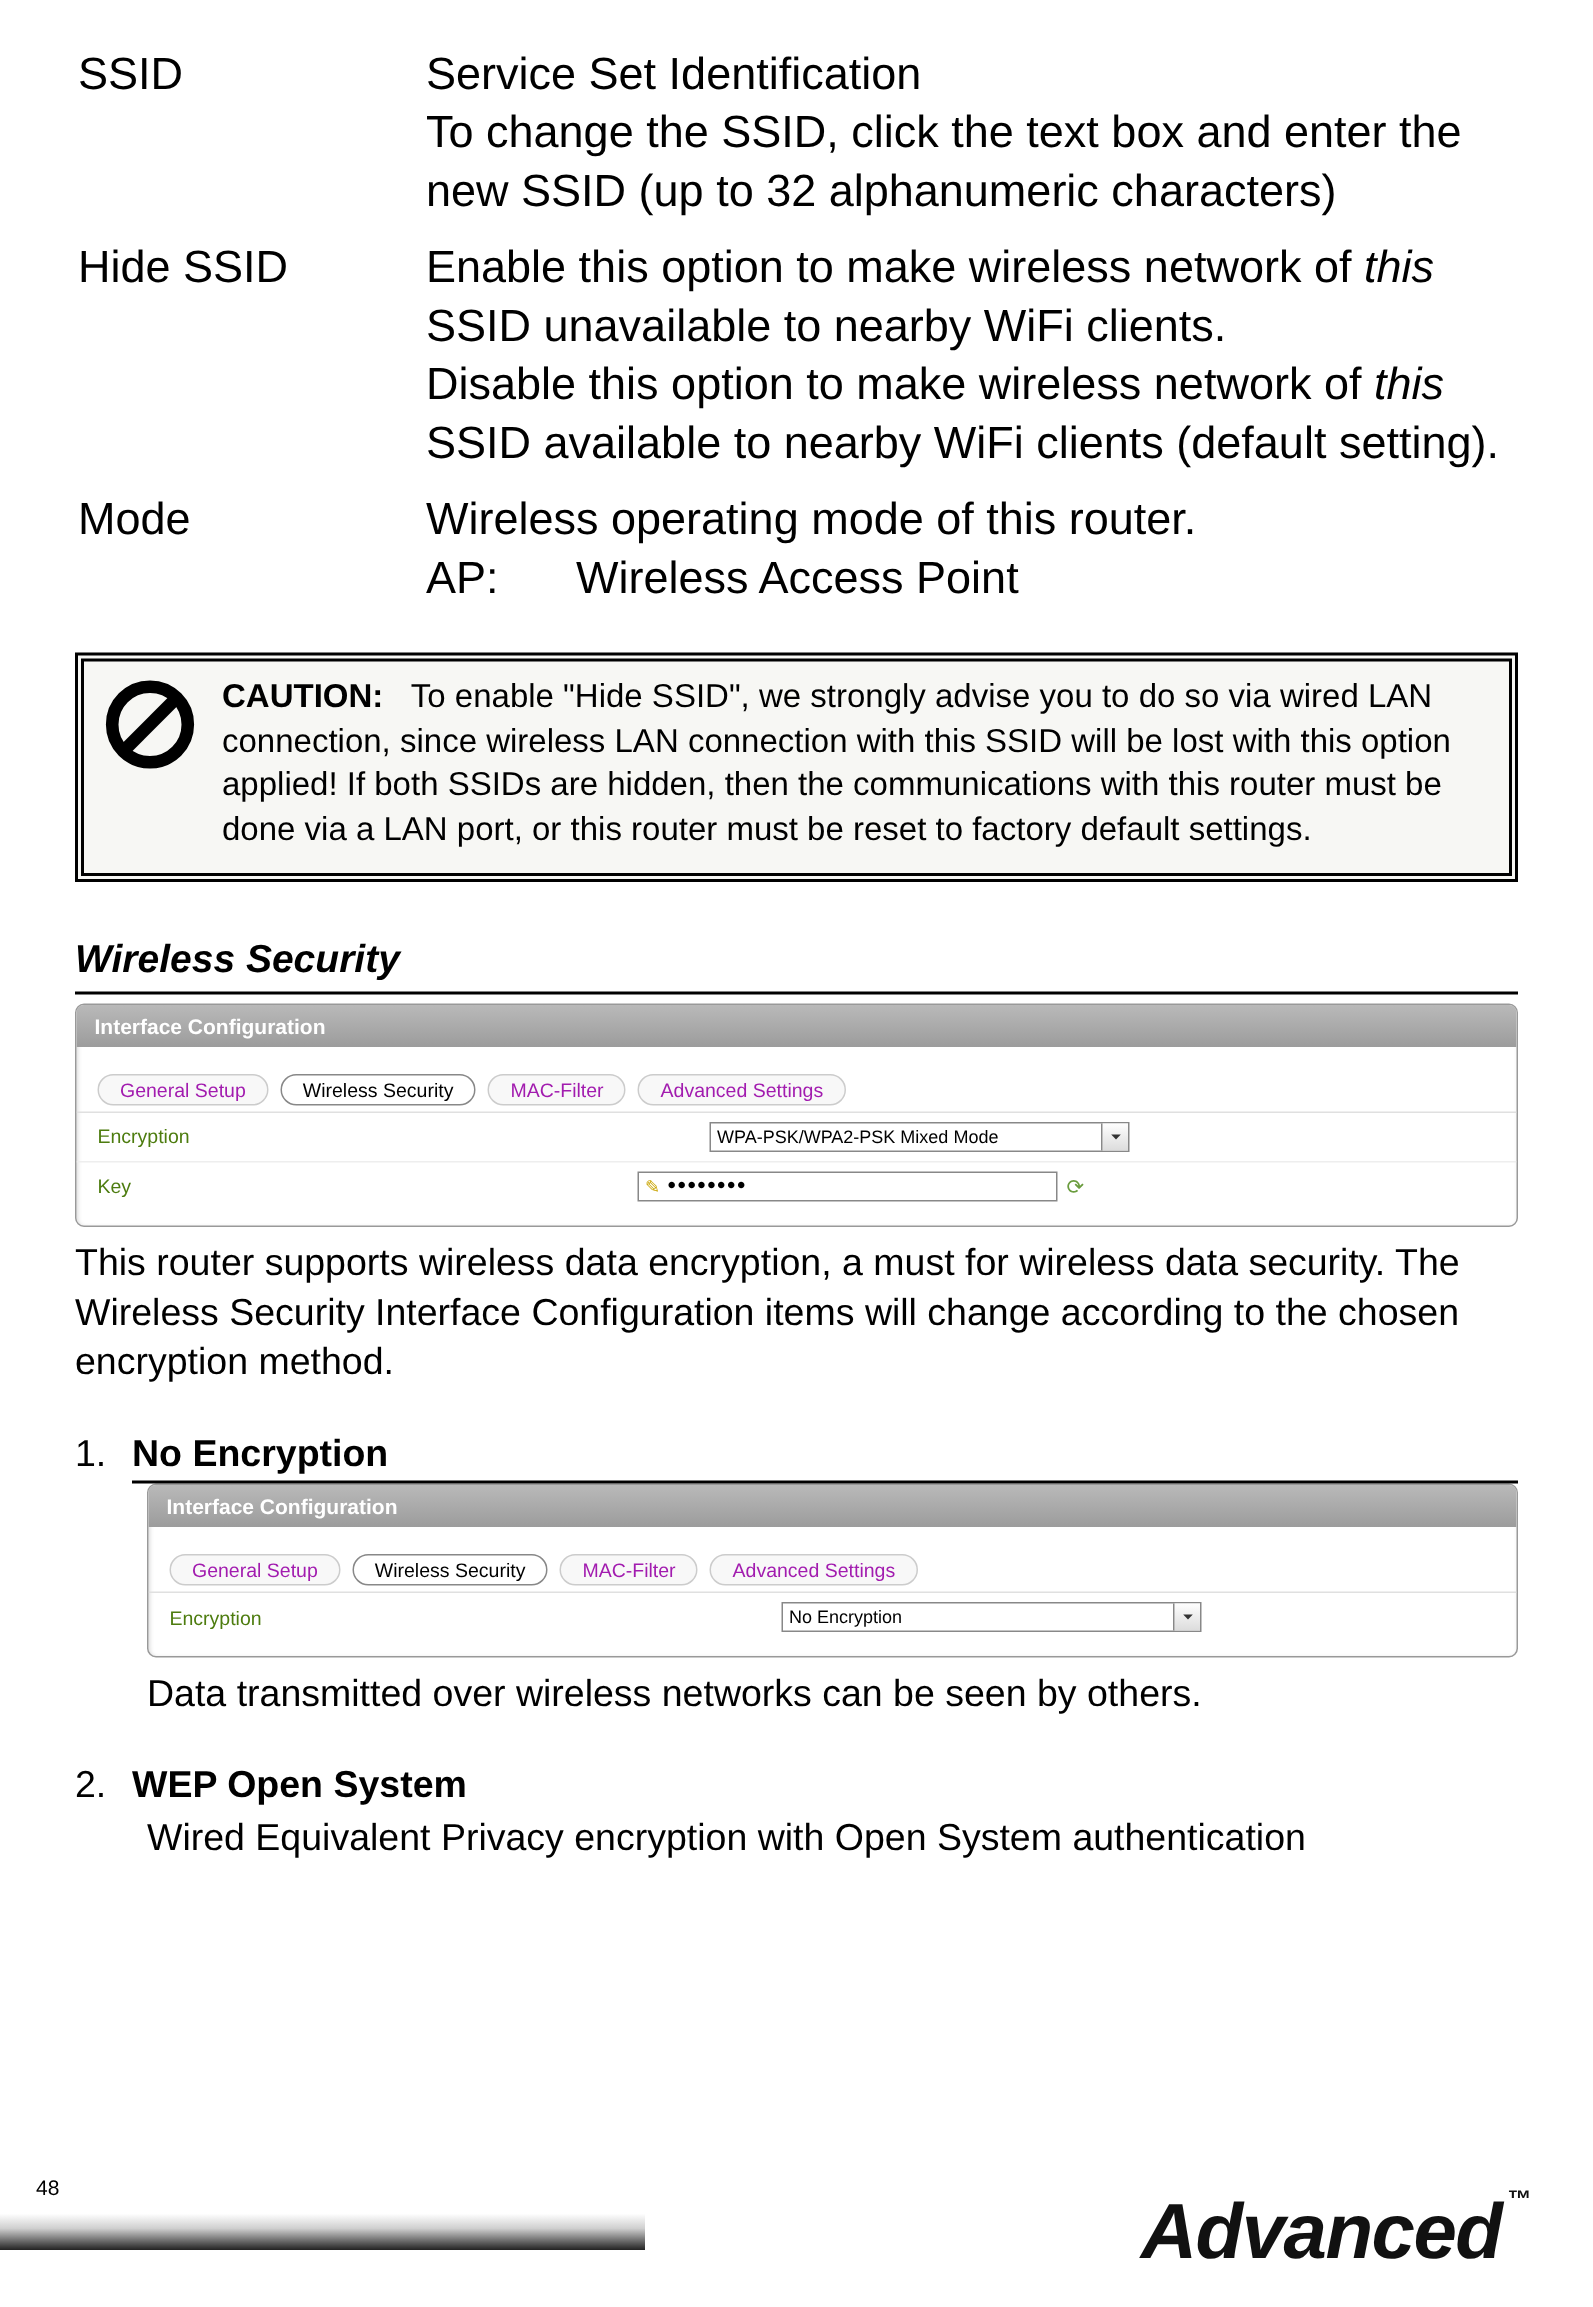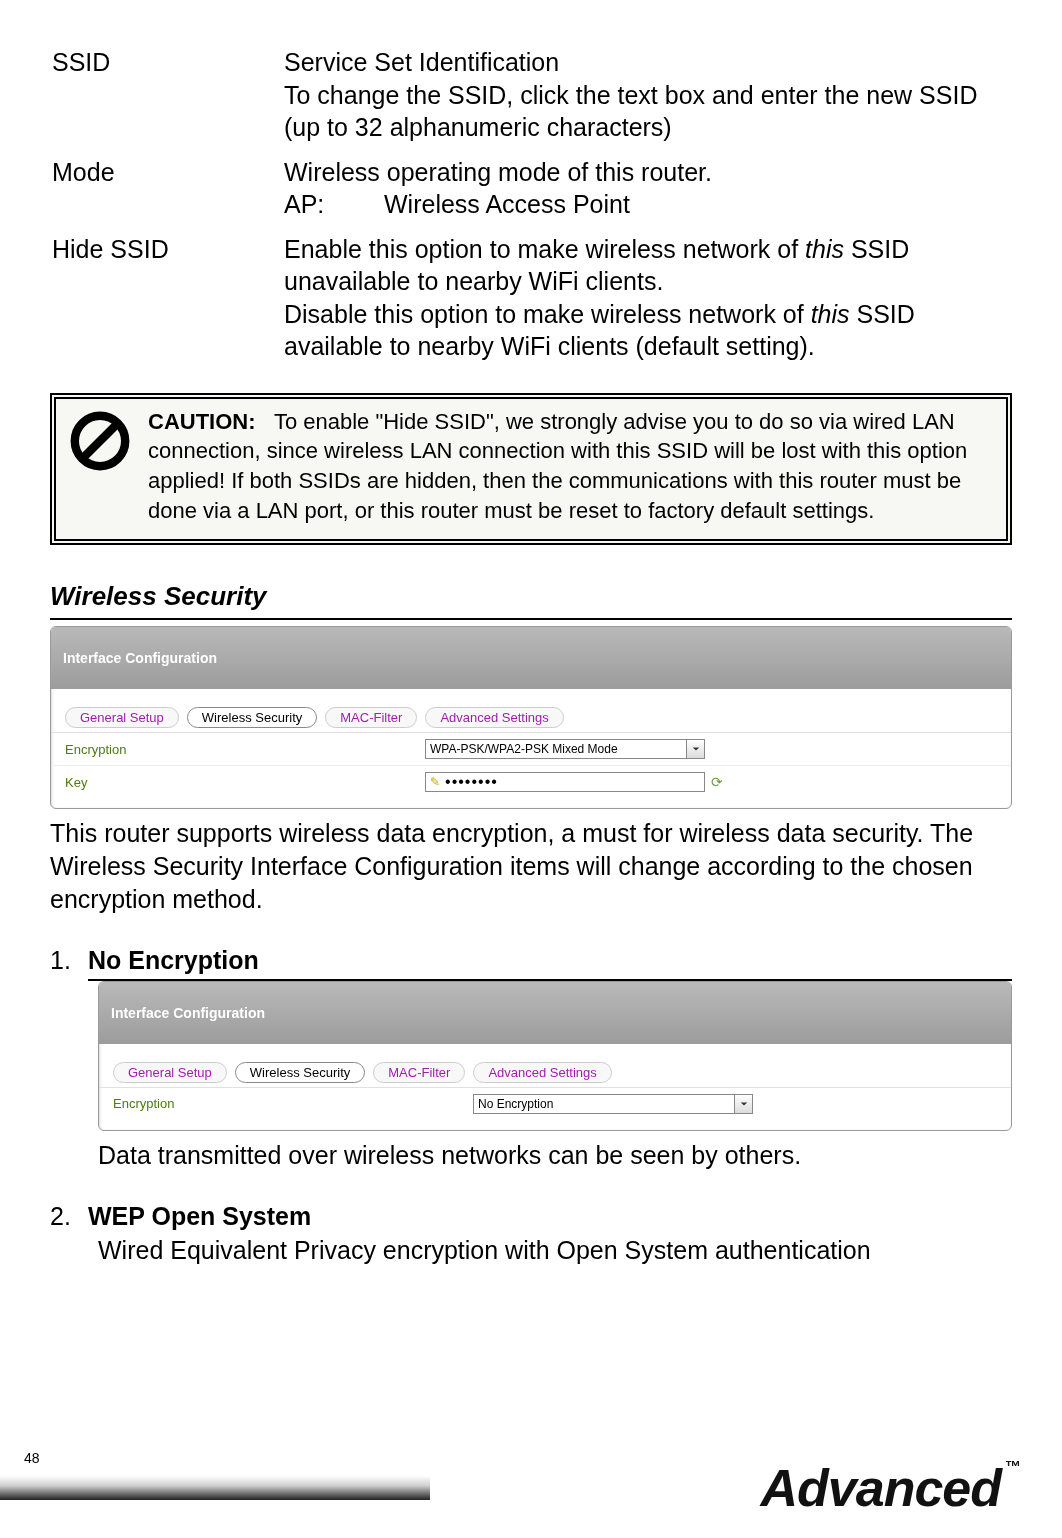--- a/index.html
+++ b/index.html
@@ -9,24 +9,23 @@
       height: 1538px;
       background: #fff;
       color: #000;
       position: relative;
     }
     .page {
       padding: 28px 50px 0 50px;
     }
     .definition-table {
       width: 100%;
-      font-size: 25px;
+      font-size: 30px;
       line-height: 1.3;
       margin-bottom: 18px;
-      margin-top: 16px;
     }
     .definition-table td {
       vertical-align: top;
       padding-bottom: 10px;
     }
     .term-col { width: 230px; }
     .def-sub { display: flex; }
     .def-sub-key { width: 100px; }
     .caution-box {
       border: 6px double #000;
@@ -58,21 +57,21 @@
       background: #fff;
       margin-bottom: 8px;
       box-shadow: inset 1px 1px 3px rgba(0,0,0,0.15);
       overflow: hidden;
     }
     .panel-header {
       background: linear-gradient(#b9b9b9, #9c9c9c);
       color: #fff;
       font-size: 14px;
       font-weight: bold;
-      padding: 23px 12px;
+      padding: 6px 12px;
     }
     .tabs-row {
       display: flex;
       gap: 8px;
       padding: 18px 14px 4px 14px;
       border-bottom: 1px solid #e0e0e0;
       font-size: 13px;
     }
     .tab {
       border: 1px solid #ccc;
@@ -96,20 +95,21 @@
     .form-row:last-child { border-bottom: none; padding-bottom: 16px; }
     .form-label { width: 360px; color: #4d7c0f; }
     .dropdown {
       display: flex;
       align-items: center;
       border: 1px solid #888;
       height: 20px;
       width: 280px;
       font-size: 12px;
       background: #fff;
+      margin-left: 48px;
     }
     .dropdown-value { flex: 1; padding: 0 4px; white-space: nowrap; overflow: hidden; }
     .dropdown-arrow {
       width: 18px; height: 18px;
       border-left: 1px solid #888;
       display: flex; align-items: center; justify-content: center;
       background: linear-gradient(#fefefe,#dcdcdc);
     }
     .dropdown-arrow svg { width: 8px; height: 8px; }
     .key-field {
@@ -192,34 +192,34 @@
   <table class="definition-table">
     <tbody>
         <tr>
       <td class="term-col">SSID</td>
       <td>
         <span>Service Set Identification</span><br>
         <span>To change the SSID, click the text box and enter the new SSID (up to 32 alphanumeric characters)</span>
       </td>
     </tr>
     <tr>
+      <td class="term-col">Hide SSID</td>
+      <td>
+        <span>Enable this option to make wireless network of </span><i>this</i><span> SSID unavailable to nearby WiFi clients.</span><br>
+        <span>Disable this option to make wireless network of </span><i>this</i><span> SSID available to nearby WiFi clients (default setting).</span>
+      </td>
+    </tr>
+    <tr>
       <td class="term-col">Mode</td>
       <td>
         <span>Wireless operating mode of this router.</span><br>
         <span class="def-sub">
           <span class="def-sub-key">AP:</span>
           <span>Wireless Access Point</span>
         </span>
-      </td>
-    </tr>
-    <tr>
-      <td class="term-col">Hide SSID</td>
-      <td>
-        <span>Enable this option to make wireless network of </span><i>this</i><span> SSID unavailable to nearby WiFi clients.</span><br>
-        <span>Disable this option to make wireless network of </span><i>this</i><span> SSID available to nearby WiFi clients (default setting).</span>
       </td>
     </tr>
   </tbody>
     </table>
 
   <div class="caution-box">
     <div class="caution-icon">
       <svg viewBox="0 0 100 100">
           <circle cx="50" cy="50" r="42" fill="none" stroke="#000" stroke-width="14"></circle>
           <line x1="22" y1="78" x2="78" y2="22" stroke="#000" stroke-width="14"></line>

